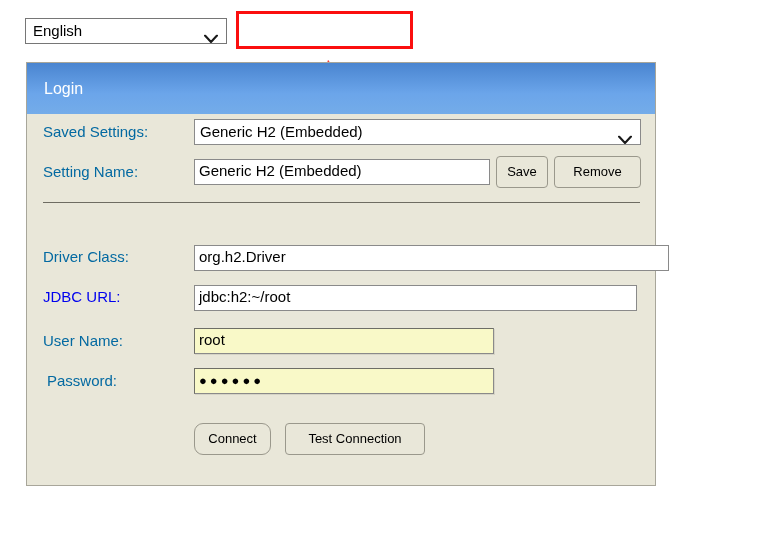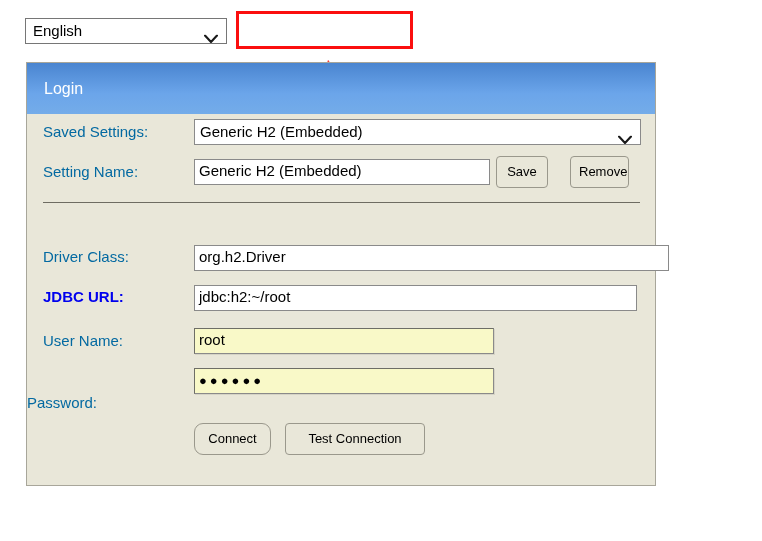--- a/index.html
+++ b/index.html
@@ -241,40 +241,40 @@
             <path d="M1 1 L7 7.5 L13 1" fill="none" stroke="#1a1a1a" stroke-width="2.1" stroke-linecap="round" stroke-linejoin="round"></path>
           </svg>
         </span>
       </div>
 
       <div class="row-label" style="left:16px; top:49px;">Setting Name:</div>
       <div class="tf" style="left:167px; top:45px; width:296px;">
         <span>Generic H2 (Embedded)</span>
       </div>
       <div class="btn" style="left:469px; top:42px; width:52px;">Save</div>
-      <div class="btn" style="left:543px; top:42px; width:59px;">Remove</div>
+      <div class="btn" style="left:527px; top:42px; width:87px;">Remove</div>
 
       <div id="divider"></div>
 
       <div class="row-label" style="left:16px; top:134px;">Driver Class:</div>
       <div class="tf" style="left:167px; top:131px; width:475px;">
         <span>org.h2.Driver</span>
       </div>
 
-      <div class="row-label link" style="left:16px; top:174px;font-weight:bold;">JDBC URL:</div>
+      <div class="row-label link" style="left:16px; top:174px;">JDBC URL:</div>
       <div class="tf" style="left:167px; top:171px; width:443px;">
         <span>jdbc:h2:~/root</span>
       </div>
 
       <div class="row-label" style="left:16px; top:218px;">User Name:</div>
       <div class="tf yellow" style="left:167px; top:214px; width:300px;">
         <span>root</span>
       </div>
 
-      <div class="row-label" style="left:0; top:258px;margin-top:22px;">Password:</div>
+      <div class="row-label" style="left:20px; top:258px;">Password:</div>
       <div class="tf yellow" style="left:167px; top:254px; width:300px;">
         <span class="pw-dots">●●●●●●</span>
       </div>
 
       <div class="btn" style="left:167px; top:309px; width:77px;border-radius:9px;">Connect</div>
       <div class="btn" style="left:258px; top:309px; width:140px;">Test Connection</div>
 
     </div>
   </div>
 

